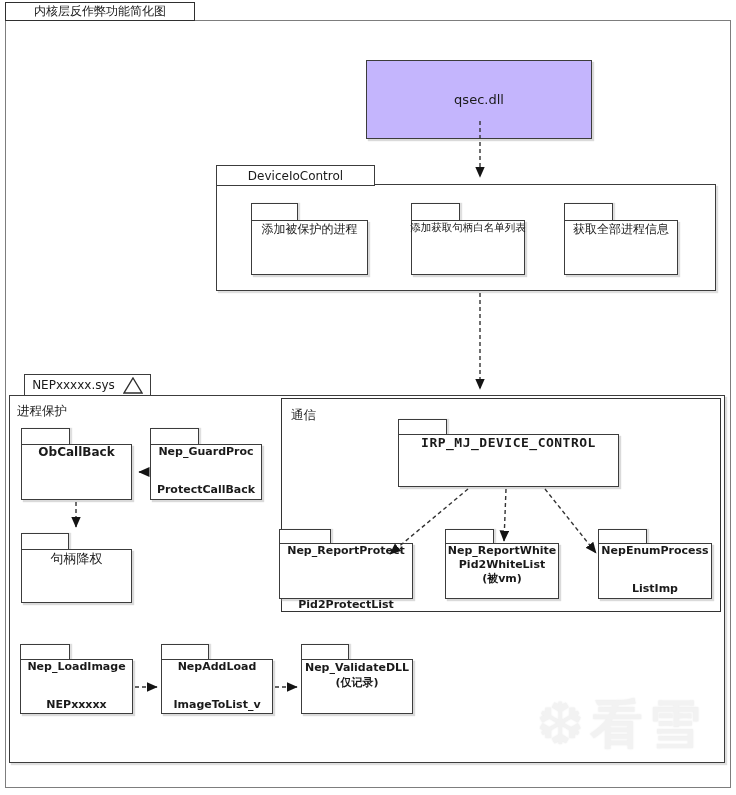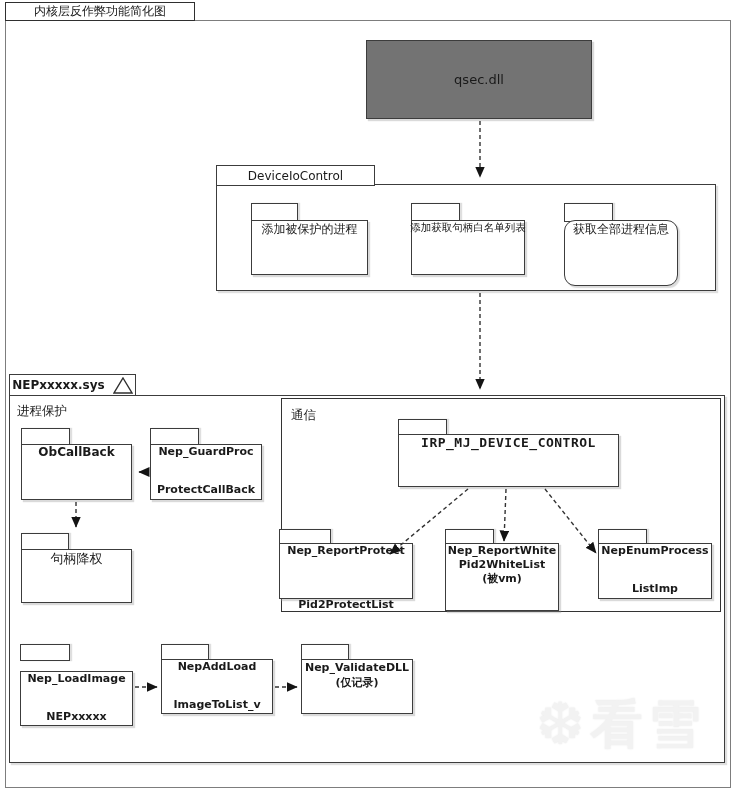--- a/index.html
+++ b/index.html
@@ -8,22 +8,22 @@
     font-family:"DejaVu Sans","Liberation Sans",sans-serif;
     color:#1a1a1a;overflow:hidden;
   }
   .abs{position:absolute;box-sizing:border-box;}
   
   .title-tab{left:5px;top:2px;width:190px;height:19px;border:1px solid #2f2f2f;
     background:#fff;display:flex;align-items:flex-end;justify-content:center;
     font-size:12px;z-index:4;}
   .outer-frame{left:5px;top:20px;width:726px;height:768px;border:1px solid #7d7d7d;z-index:1;}
   
-  .node{border:1.5px solid #3c3c3c;background:#737373;display:flex;align-items:center;
-    justify-content:center;text-align:center;box-shadow:2px 2px 1px rgba(150,150,150,.35);z-index:3;}
+  .node{border:1.5px solid #3c3c3c;background:#c4b5fd;display:flex;align-items:center;
+    justify-content:center;text-align:center;box-shadow:2px 2px 1px rgba(150,150,150,.35);z-index:3;margin-top:20px;}
   
   .ftab{border:1.5px solid #3c3c3c;background:#fff;z-index:3;box-shadow:2px 0 1px rgba(150,150,150,.3);}
   .fbody{border:1.5px solid #3c3c3c;background:#fff;display:flex;flex-direction:column;
     align-items:center;justify-content:flex-start;text-align:center;
     box-shadow:2px 2px 1px rgba(150,150,150,.35);z-index:4;}
   .pkg-body{border:1.5px solid #3c3c3c;background:transparent;z-index:2;box-shadow:2px 2px 1px rgba(150,150,150,.3);}
   .pkg-tab{border:1.5px solid #3c3c3c;background:#fff;display:flex;align-items:center;
     justify-content:center;font-size:12px;z-index:3;}
   .bold{font-weight:bold;}
   .mono{font-family:"DejaVu Sans Mono","Liberation Mono",monospace;letter-spacing:.5px;}
@@ -67,25 +67,25 @@
 <div class="abs fbody cn" style="left:251px;top:220px;width:117px;height:55px;">
   <span>添加被保护的进程</span>
 </div>
 
 <div class="abs ftab" style="left:411px;top:203px;width:49px;height:19px;"></div>
 <div class="abs fbody" style="left:411px;top:220px;width:114px;height:55px;font-size:10.5px;white-space:nowrap;">
   <span>添加获取句柄白名单列表</span>
 </div>
 
 <div class="abs ftab" style="left:564px;top:203px;width:49px;height:19px;"></div>
-<div class="abs fbody cn" style="left:564px;top:220px;width:114px;height:66px;border-radius:11px;">
+<div class="abs fbody cn" style="left:564px;top:220px;width:114px;height:55px;">
   <span>获取全部进程信息</span>
 </div>
 
-<div class="abs pkg-tab" style="left:9px;top:374px;width:127px;height:22px;font-weight:bold;">
+<div class="abs pkg-tab" style="left:24px;top:374px;width:127px;height:22px;">
   <span>NEPxxxxx.sys</span>
   <svg class="tri-icon" width="20" height="17" viewBox="0 0 20 17">
     <polygon points="10,1 19,16 1,16" fill="none" stroke="#2f2f2f" stroke-width="1.4"></polygon>
   </svg>
 </div>
 <div class="abs pkg-body" style="left:9px;top:395px;width:716px;height:368px;"></div>
 
 <div class="abs section-label" style="left:17px;top:403px;">
   <span>进程保护</span>
 </div>
@@ -116,34 +116,34 @@
   <span>IRP_MJ_DEVICE_CONTROL</span>
 </div>
 
 <div class="abs ftab" style="left:279px;top:529px;width:52px;height:16px;"></div>
 <div class="abs fbody fn" style="left:279px;top:543px;width:134px;height:56px;gap:40px;">
   <span>Nep_ReportProtect</span>
   <span>Pid2ProtectList</span>
 </div>
 
 <div class="abs ftab" style="left:445px;top:529px;width:49px;height:16px;"></div>
-<div class="abs fbody fn" style="left:445px;top:543px;width:114px;height:68px;line-height:1.25;">
+<div class="abs fbody fn" style="left:445px;top:543px;width:114px;height:56px;line-height:1.25;">
   <span>Nep_ReportWhite</span>
   <span>Pid2WhiteList</span>
   <span>(被vm)</span>
 </div>
 
 <div class="abs ftab" style="left:598px;top:529px;width:49px;height:16px;"></div>
 <div class="abs fbody fn gap8" style="left:598px;top:543px;width:114px;height:56px;">
   <span>NepEnumProcess</span>
   <span>ListImp</span>
 </div>
 
 <div class="abs ftab" style="left:20px;top:644px;width:50px;height:17px;"></div>
-<div class="abs fbody fn gap8" style="left:20px;top:659px;width:113px;height:55px;margin-top:12px;">
+<div class="abs fbody fn gap8" style="left:20px;top:659px;width:113px;height:55px;">
   <span>Nep_LoadImage</span>
   <span>NEPxxxxx</span>
 </div>
 
 <div class="abs ftab" style="left:161px;top:644px;width:48px;height:17px;"></div>
 <div class="abs fbody fn gap8" style="left:161px;top:659px;width:112px;height:55px;">
   <span>NepAddLoad</span>
   <span>ImageToList_v</span>
 </div>
 

